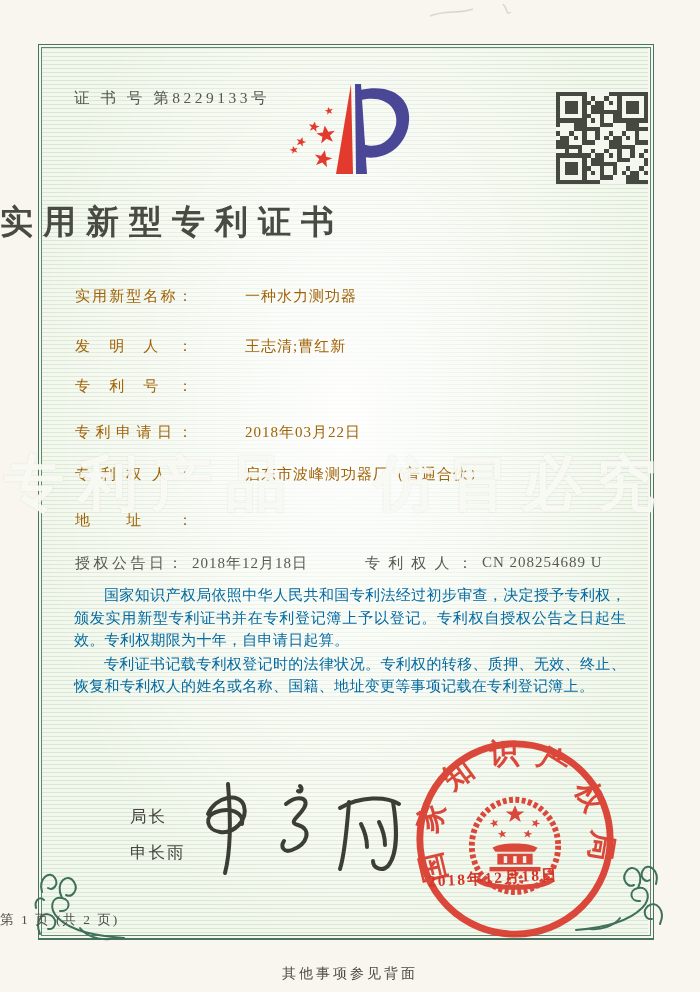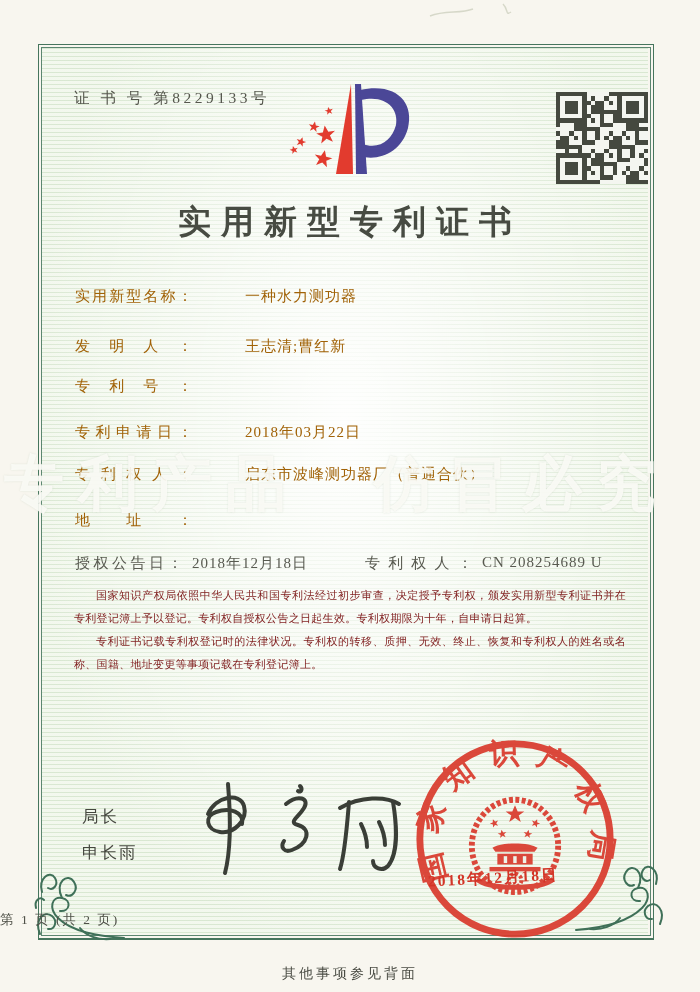--- a/index.html
+++ b/index.html
@@ -22,45 +22,45 @@
   .cert-border-inner{position:absolute;inset:2.2px;border:1px solid #5b8670;}
   .corner-flourish{position:absolute;pointer-events:none;}
   .corner-flourish.left{left:28px;top:858px;}
   .corner-flourish.right{left:572px;top:848px;transform:scaleX(-1);}
   
   .cert-no{position:absolute;left:74px;top:88px;font-size:15.5px;letter-spacing:3.5px;color:#55574d;}
   .logo{position:absolute;left:284px;top:80px;}
   .qr{position:absolute;left:556px;top:92px;}
   .pencil-mark{position:absolute;left:425px;top:0;opacity:.35;}
   .title{
-    position:absolute;left:0;top:200px;width:700px;text-align:center;
+    position:absolute;left:0;top:200px;width:700px;
     font-size:33px;font-weight:600;letter-spacing:10px;color:#474b42;
   }
   
   .field{position:absolute;left:75px;display:flex;font-size:15px;color:#a16207;white-space:nowrap;gap:43px;}
   .flabel{display:inline-block;width:118px;text-align:justify;text-align-last:justify;letter-spacing:.5px;}
   .fvalue{margin-left:9px;letter-spacing:1px;}
   .f0{top:287px}.f1{top:337px}.f2{top:377px}.f3{top:423px}.f4{top:465px}.f5{top:511px}
   .grant-row{position:absolute;left:75px;top:554px;width:560px;font-size:15px;color:#585a50;white-space:nowrap;display:flex;align-items:center;}
   .grant-b{position:absolute;left:290px;top:0;display:flex;}
   .grant-row .flabel{width:108px;}
   
-  .body-text{position:absolute;left:74px;top:584px;width:552px;font-size:11px;
-    line-height:22.5px;text-align:justify;color:#7f1d1d;letter-spacing:.3px;}
+  .body-text{position:absolute;left:74px;top:584px;width:552px;font-size:15px;
+    line-height:22.5px;text-align:justify;color:#0369a1;letter-spacing:.3px;}
   .body-text p{margin:0 0 1px 0;text-indent:2em;}
   
   .watermark{
     position:absolute;left:4px;top:444px;width:612px;text-align:center;
     font-size:60px;font-weight:bold;letter-spacing:14px;white-space:nowrap;
     color:rgba(252,252,247,.88);text-shadow:0 0 2px rgba(190,205,185,.45);
     pointer-events:none;
   }
   
   .officer{position:absolute;left:82px;top:806px;font-size:16.5px;letter-spacing:2px;color:#45473f;}
-  .officer div{margin-bottom:14px;}
+  .officer div{margin-bottom:14px;margin-left:48px;}
   .signature{position:absolute;left:182px;top:776px;}
   .seal{position:absolute;left:412px;top:736px;opacity:.92;}
   .seal-date{
     position:absolute;left:428px;top:868px;font-size:15.5px;font-weight:bold;
     color:#d33527;letter-spacing:2px;transform:rotate(-3deg);white-space:nowrap;
   }
   
   .page-indicator{position:absolute;left:0;top:911px;width:700px;text-align:left;font-size:13.5px;letter-spacing:2px;color:#4f5148;}
   .footer-note{position:absolute;left:0;top:953px;width:700px;text-align:center;font-size:14px;letter-spacing:3px;color:#4a4c44;margin-top:12px;}
 </style>

